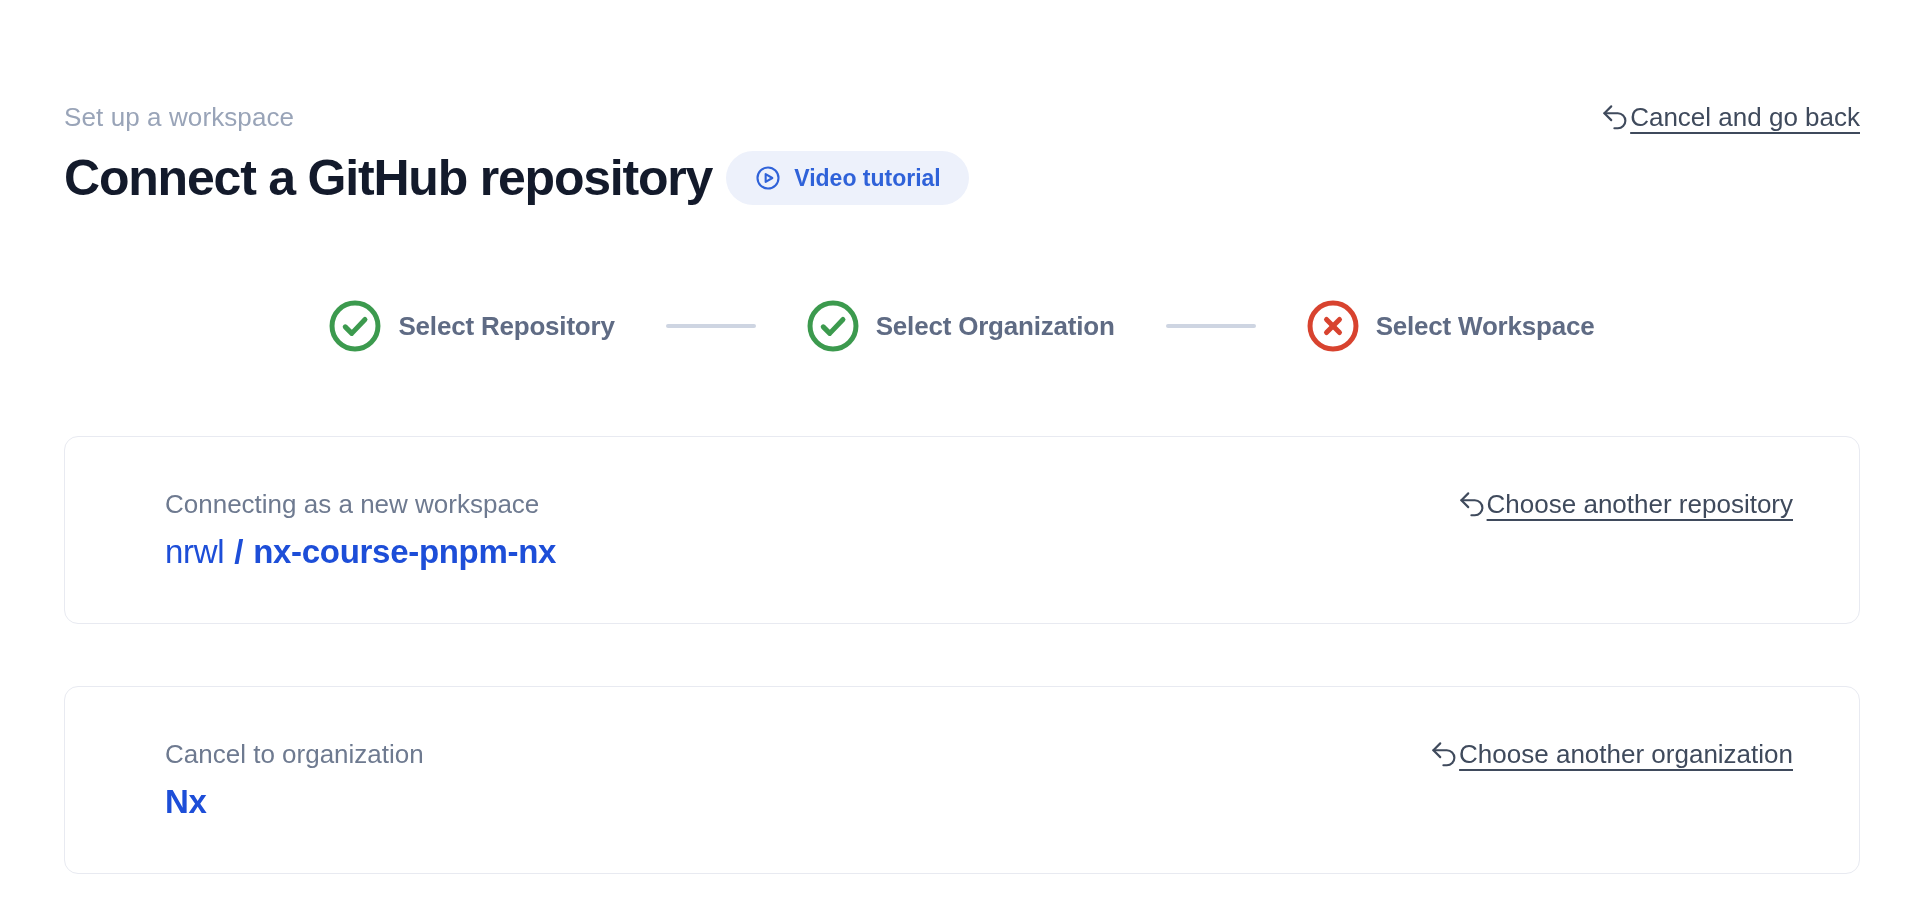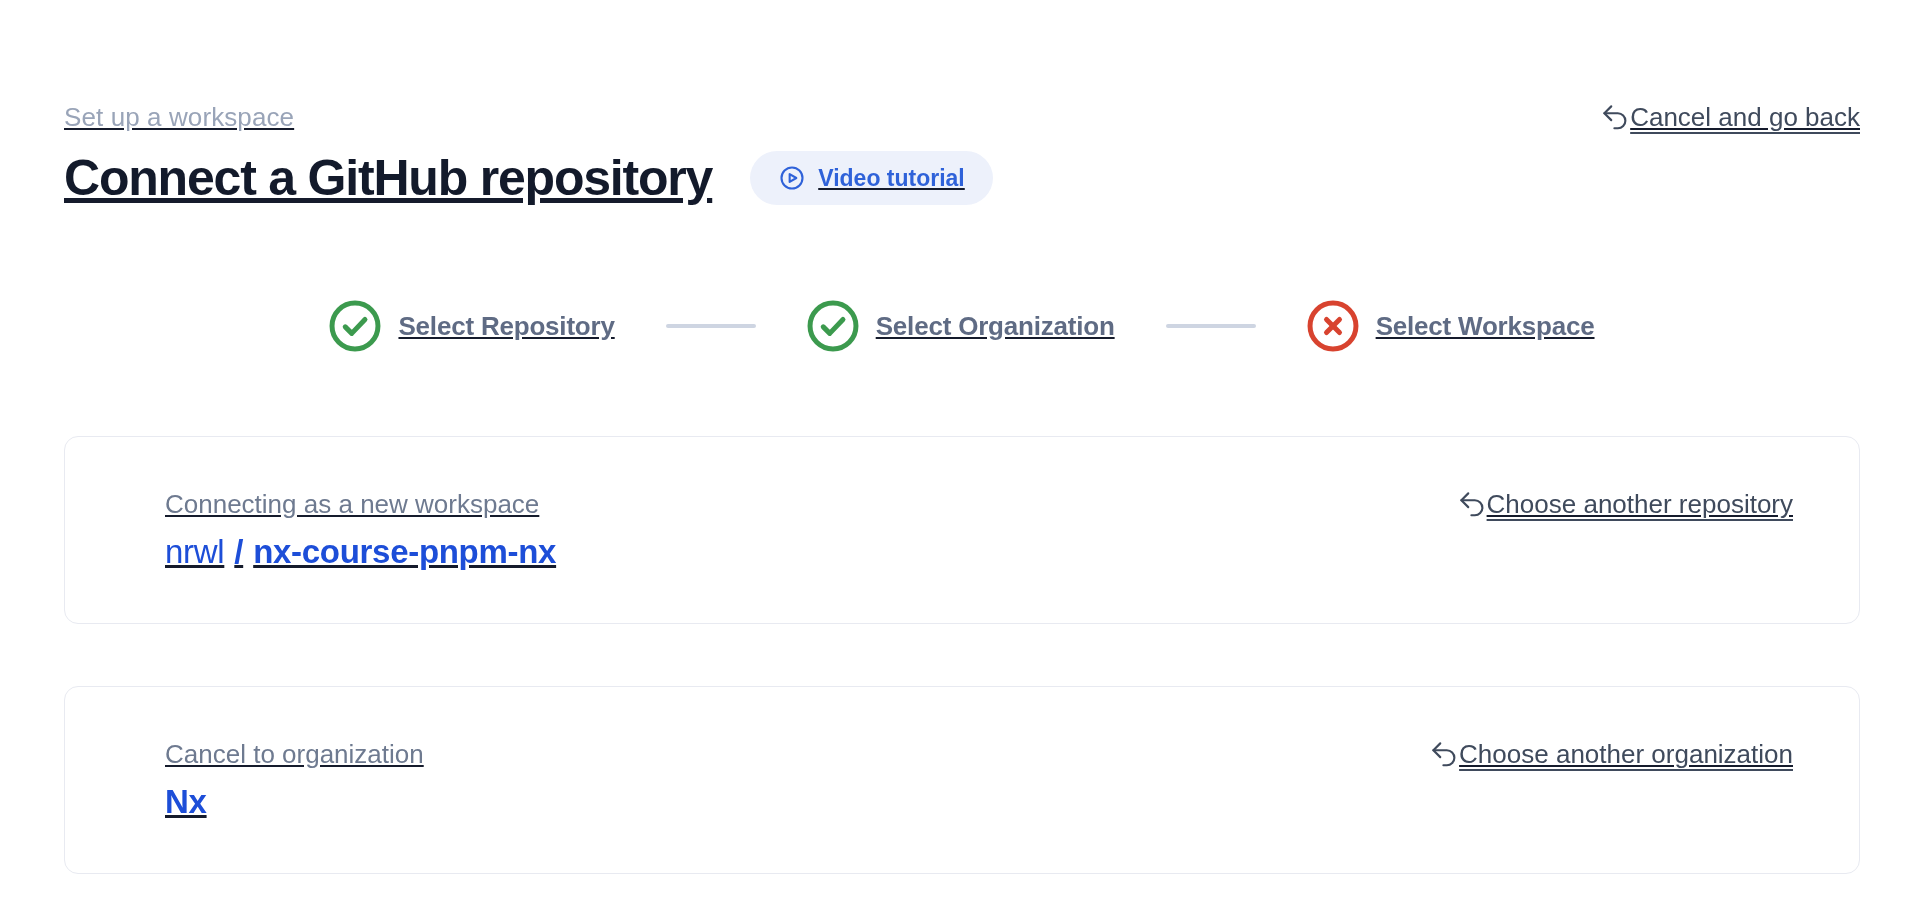--- a/index.html
+++ b/index.html
@@ -9,21 +9,20 @@
     font-family: "Liberation Sans", "DejaVu Sans", sans-serif;
     color: #151b2c;
   }
   .page {
     position: relative;
     width: 1924px;
     height: 924px;
     overflow: hidden;
     box-sizing: border-box;
     padding: 100px 64px 0;
-    text-decoration: underline;
   }
   
   .top-row {
     display: flex;
     justify-content: space-between;
     align-items: flex-start;
   }
   .eyebrow {
     font-size: 26px;
     line-height: 34px;
@@ -44,21 +43,21 @@
     text-decoration: underline;
     text-decoration-thickness: 2px;
     text-underline-offset: 6px;
   }
   .link svg { display: block; }
   
   .title-row {
     margin-top: 14px;
     display: flex;
     align-items: center;
-    gap: 38px;
+    gap: 14px;
   }
   h1.page-title {
     margin: 0;
     font-size: 50px;
     line-height: 60px;
     font-weight: 700;
     letter-spacing: -1.2px;
     color: #131a2b;
   }
   .pill {

